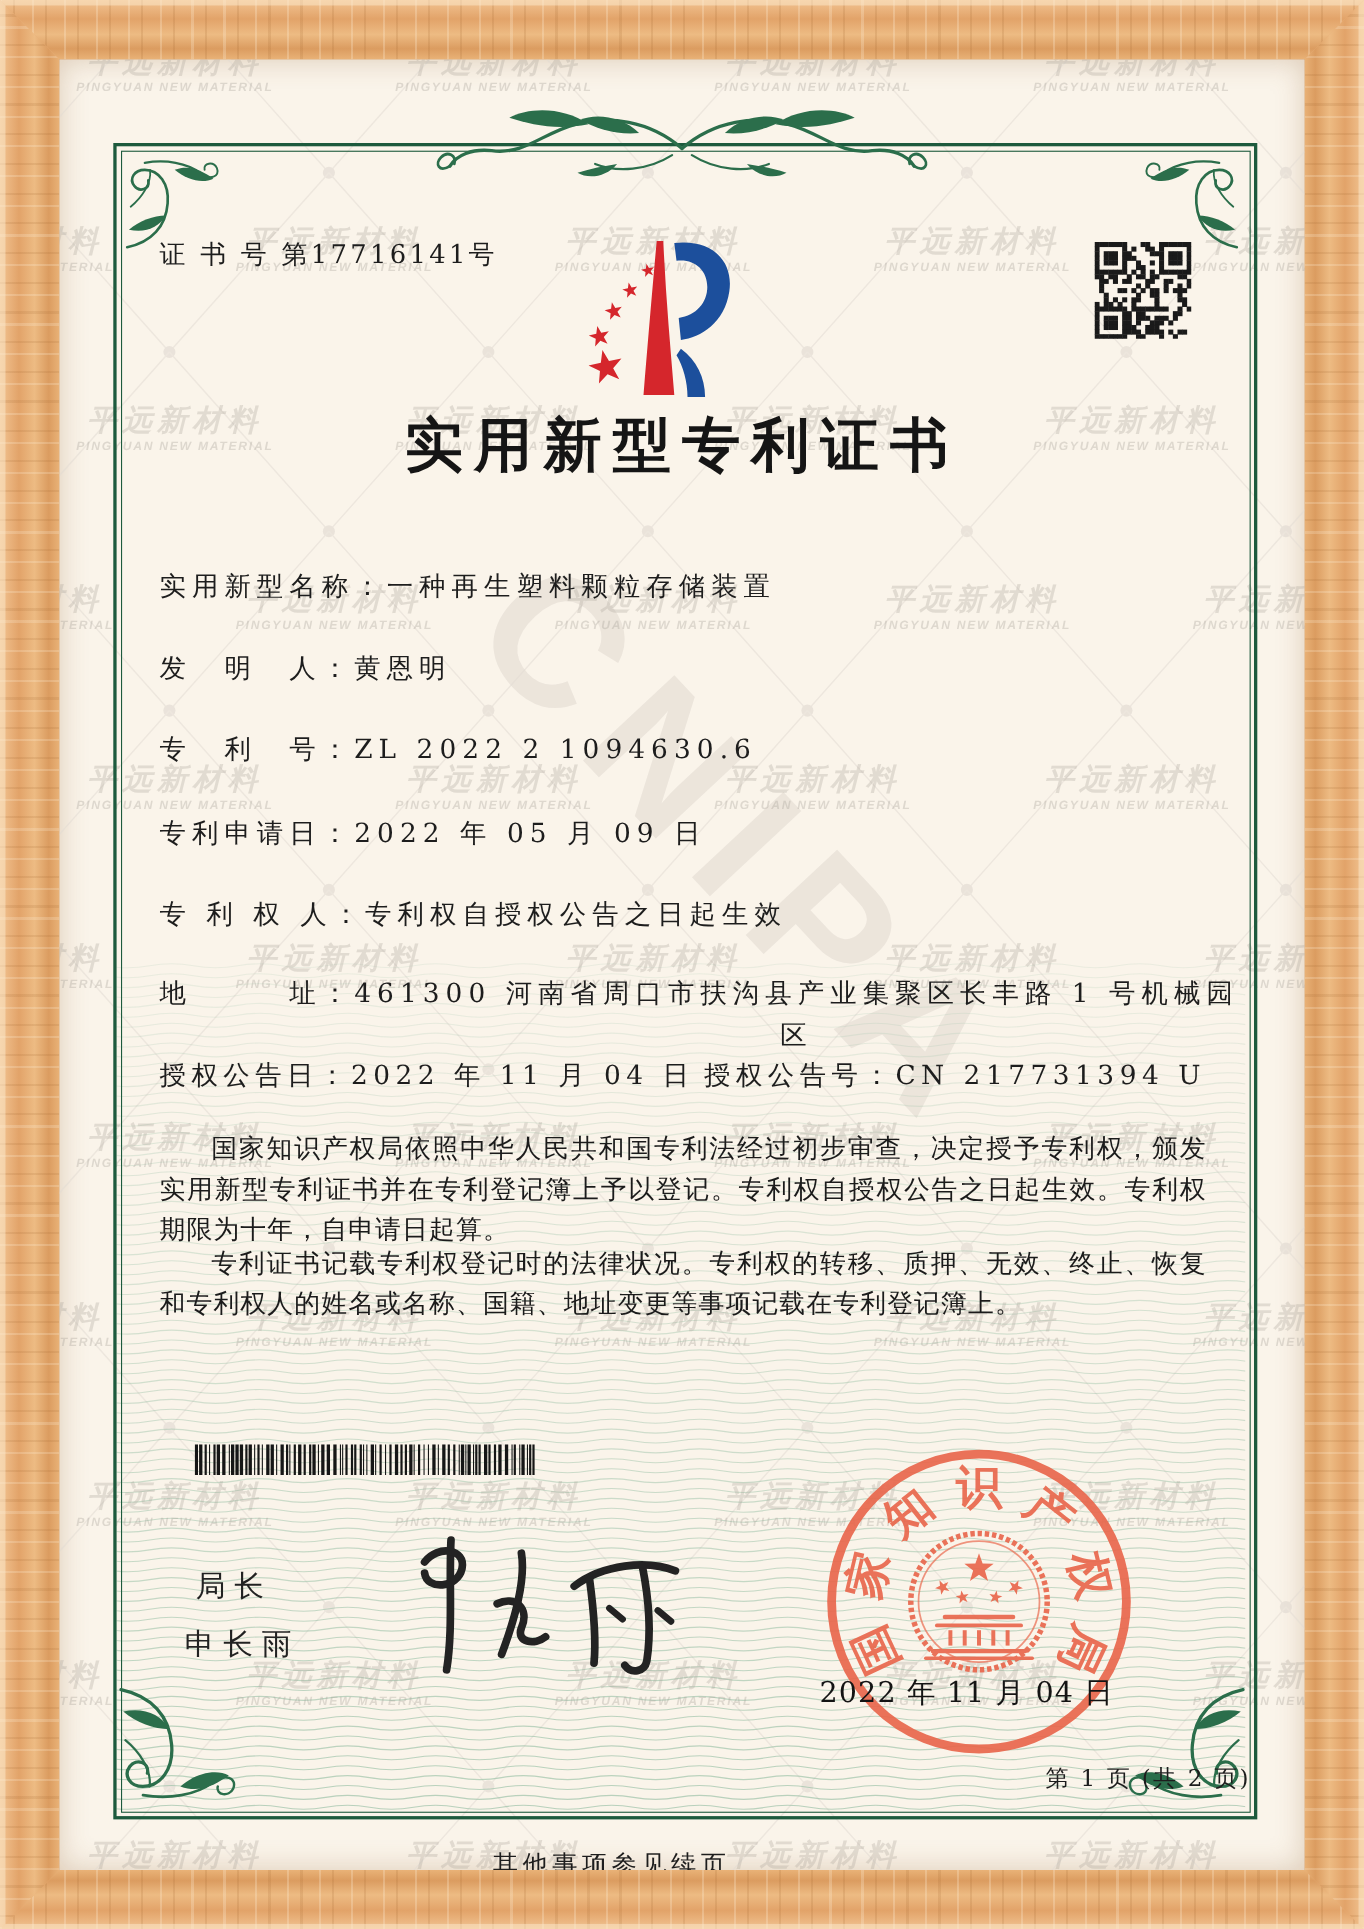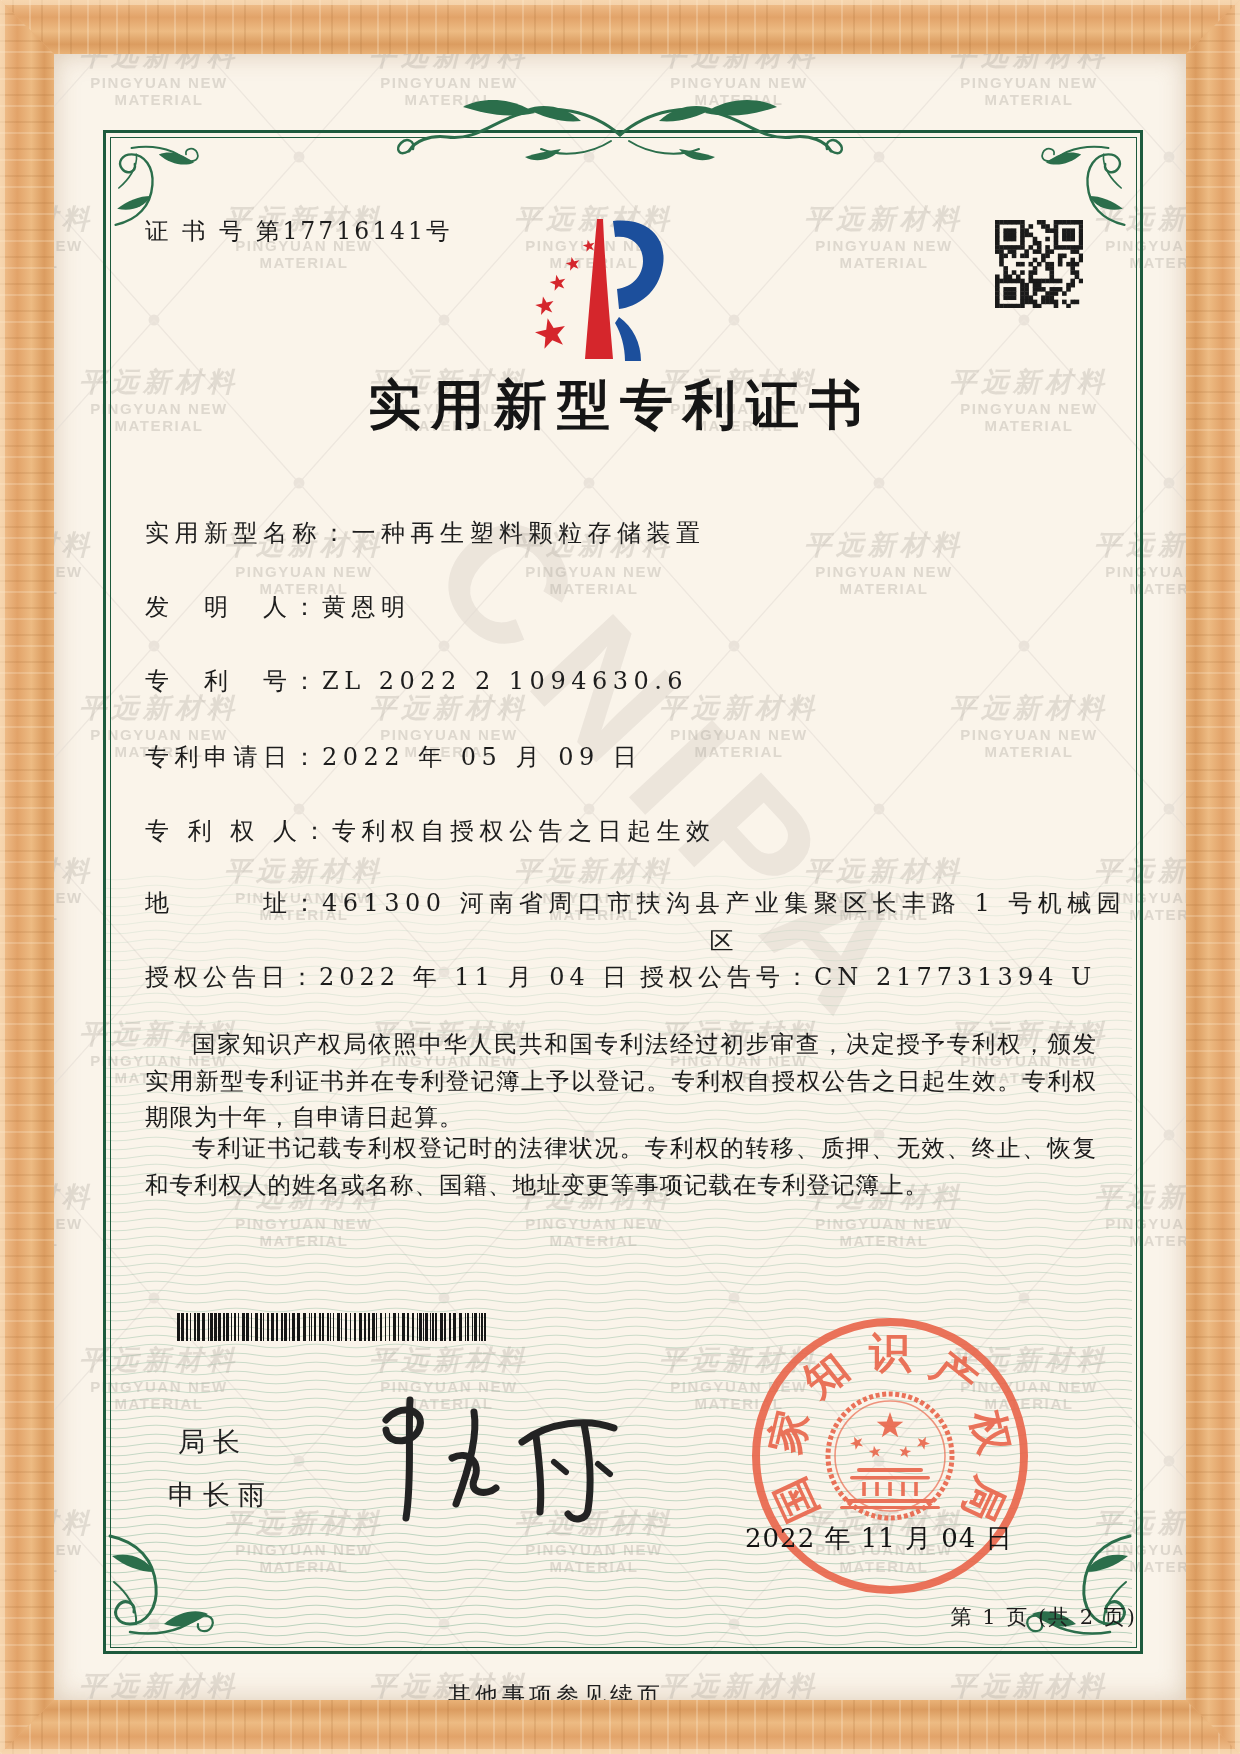--- a/index.html
+++ b/index.html
@@ -23,21 +23,21 @@
     background:repeating-linear-gradient(0deg,rgba(255,243,223,.22) 0 2px,rgba(0,0,0,0) 2px 11px,rgba(158,99,44,.15) 11px 13px,rgba(0,0,0,0) 13px 27px),
       linear-gradient(270deg,#f2c492 0%,#e2a369 32%,#edbb83 58%,#db9c60 82%,#e9b277 100%);
     clip-path:polygon(100% 0,0 54px,0 calc(100% - 54px),100% 100%);}
   .f-edge{position:absolute;inset:0;z-index:7;border:5px solid rgba(252,233,206,.5);pointer-events:none;}
   
   .paper{position:absolute;inset:54px;background:#faf4ea;box-shadow:inset 0 0 26px rgba(145,95,45,.28);}
   #decor-clip{position:absolute;inset:54px;overflow:hidden;z-index:1;pointer-events:none;}
   
   .wm-tile{position:absolute;width:230px;text-align:center;}
   .wm-cn{font-size:27px;font-weight:700;letter-spacing:5px;color:rgba(168,161,152,.30);font-family:"Liberation Sans","DejaVu Sans",sans-serif;font-style:italic;}
-  .wm-en{font-size:15px;font-weight:700;letter-spacing:1.6px;color:rgba(168,161,152,.34);font-family:"Liberation Sans","DejaVu Sans",sans-serif;}
+  .wm-en{font-size:11px;font-weight:700;letter-spacing:1.6px;color:rgba(168,161,152,.34);font-family:"Liberation Sans","DejaVu Sans",sans-serif;font-style:italic;}
   #cnipa-wm{position:absolute;left:480px;top:420px;font-size:165px;font-weight:700;
     font-family:"Liberation Sans","DejaVu Sans",sans-serif;color:rgba(170,163,154,.18);
     transform:rotate(47deg);transform-origin:left top;letter-spacing:26px;white-space:nowrap;}
   
   .green-border{position:absolute;left:103px;top:130px;width:1034px;height:1518px;z-index:2;
     border:3.5px solid #1d5a3d;pointer-events:none;}
   .green-border::after{content:"";position:absolute;inset:3.5px;border:1.6px solid #1d5a3d;}
   .ornament{position:absolute;z-index:2;pointer-events:none;}
   
   .txt{position:absolute;color:#1d1d1d;z-index:4;white-space:nowrap;text-align:right;}

